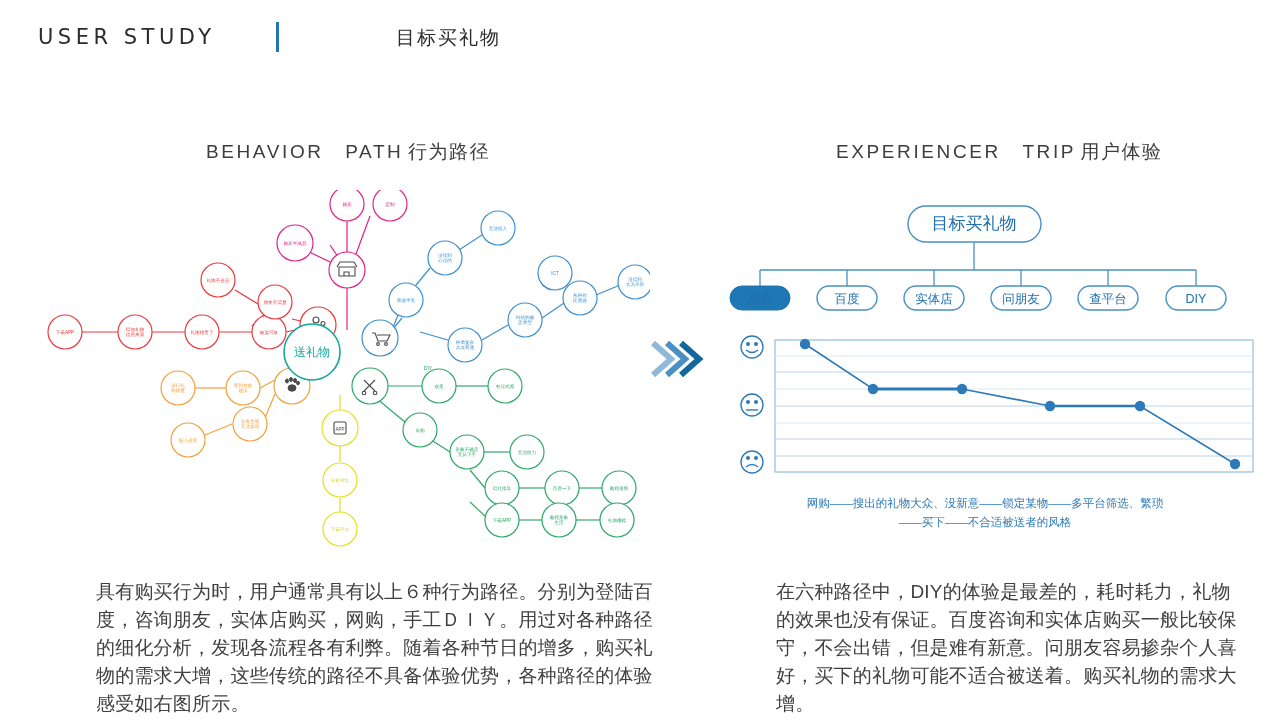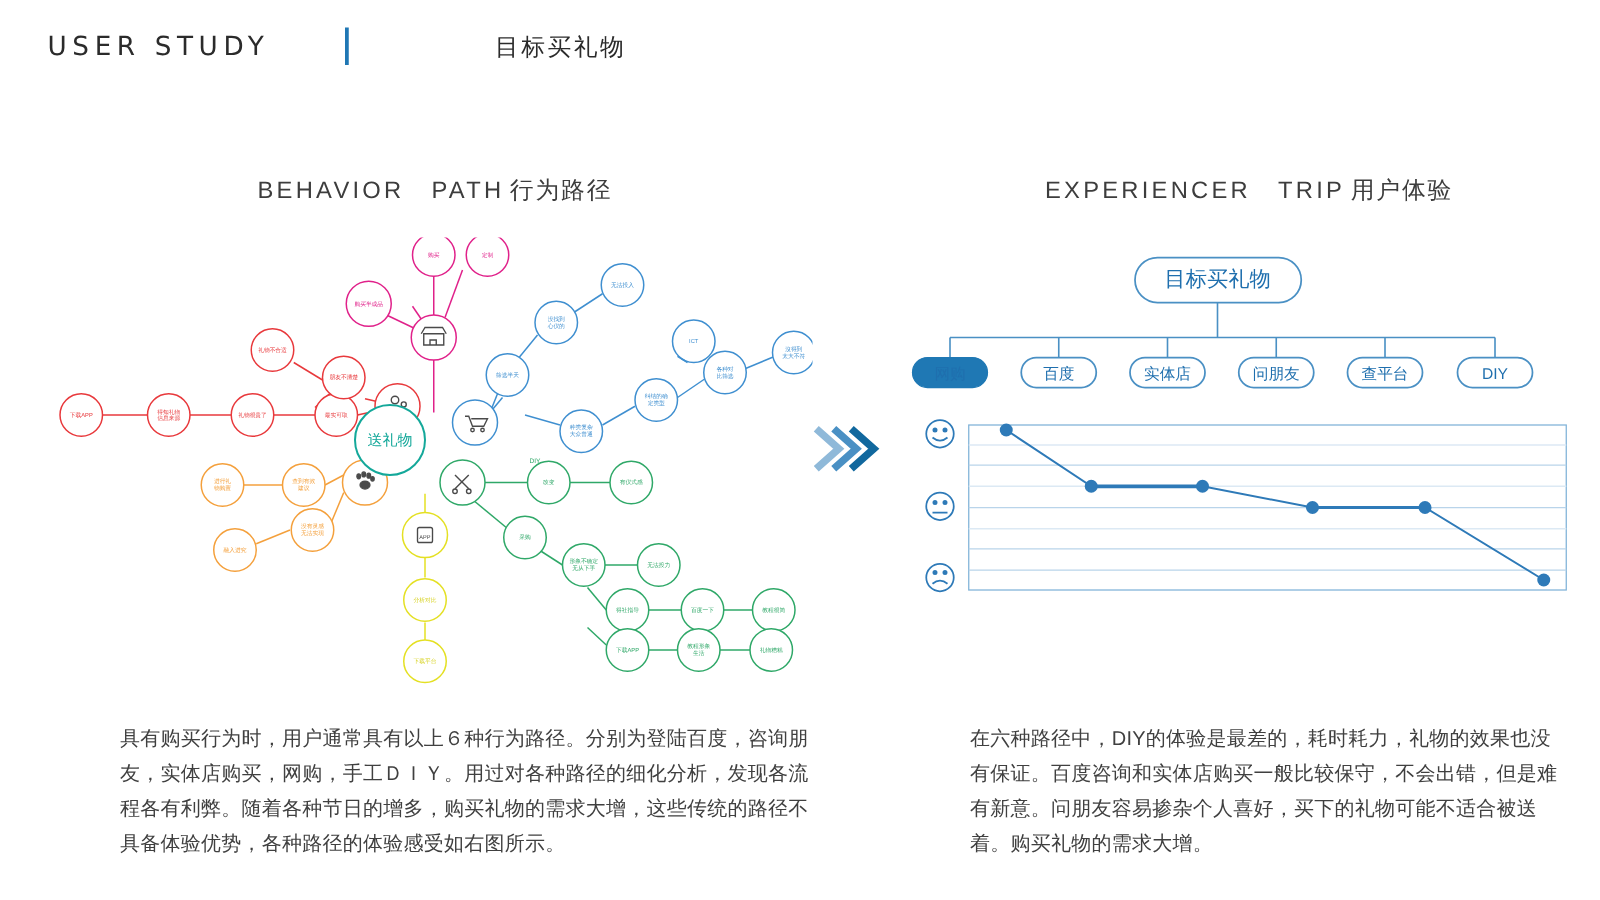--- a/index.html
+++ b/index.html
@@ -59,21 +59,21 @@
   #chart svg { display: block; }
 
   
   .chart-caption {
     position: absolute; left: 760px; top: 494px; width: 450px;
     text-align: center; color: #2e7ab8; font-size: 11.5px; line-height: 19px;
   }
 
   
   .body-text {
-    position: absolute; color: #404040; font-size: 16px; line-height: 28px;
+    position: absolute; color: #404040; font-size: 19px; line-height: 28px;
     letter-spacing: 0.2px;
   }
   #para-left  { left: 96px;  top: 578px; width: 560px; }
   #para-right { left: 776px; top: 578px; width: 470px; }
 </style>
 </head>
 <body>
 
 <div id="page">
 
@@ -394,17 +394,21 @@
         <circle cx="75" cy="19" r="5.2"></circle>
         <circle cx="143" cy="64" r="5.2"></circle>
         <circle cx="232" cy="64" r="5.2"></circle>
         <circle cx="320" cy="81" r="5.2"></circle>
         <circle cx="410" cy="81" r="5.2"></circle>
         <circle cx="505" cy="139" r="5.2"></circle>
       </g>
     </svg>
   </div>
 
+  <div class="chart-caption">
+    <div>网购——搜出的礼物大众、没新意——锁定某物——多平台筛选、繁琐</div>
+    <div>——买下——不合适被送者的风格</div>
+  </div>
 
   <div class="body-text" id="para-left">具有购买行为时，用户通常具有以上６种行为路径。分别为登陆百度，咨询朋友，实体店购买，网购，手工ＤＩＹ。用过对各种路径的细化分析，发现各流程各有利弊。随着各种节日的增多，购买礼物的需求大增，这些传统的路径不具备体验优势，各种路径的体验感受如右图所示。</div>
   <div class="body-text" id="para-right">在六种路径中，DIY的体验是最差的，耗时耗力，礼物的效果也没有保证。百度咨询和实体店购买一般比较保守，不会出错，但是难有新意。问朋友容易掺杂个人喜好，买下的礼物可能不适合被送着。购买礼物的需求大增。</div>
 
 </div>
 
 </body></html>

